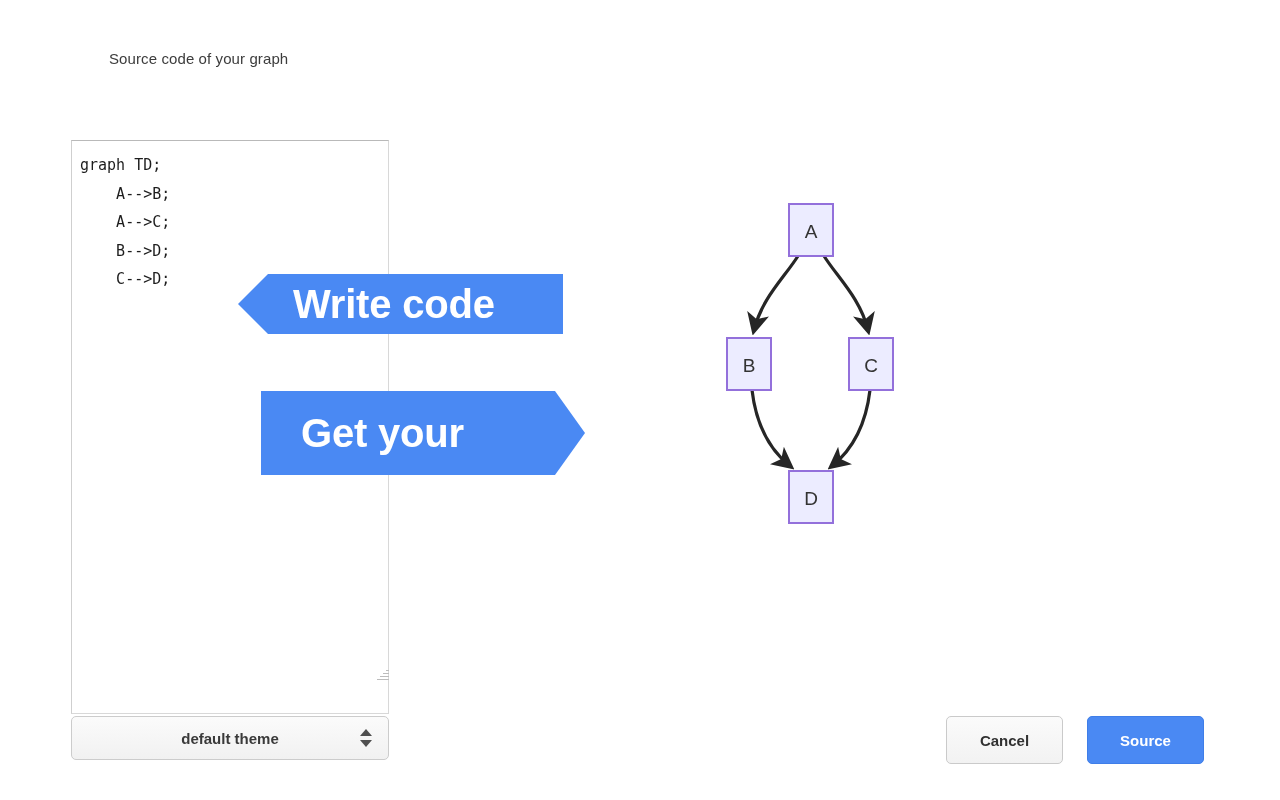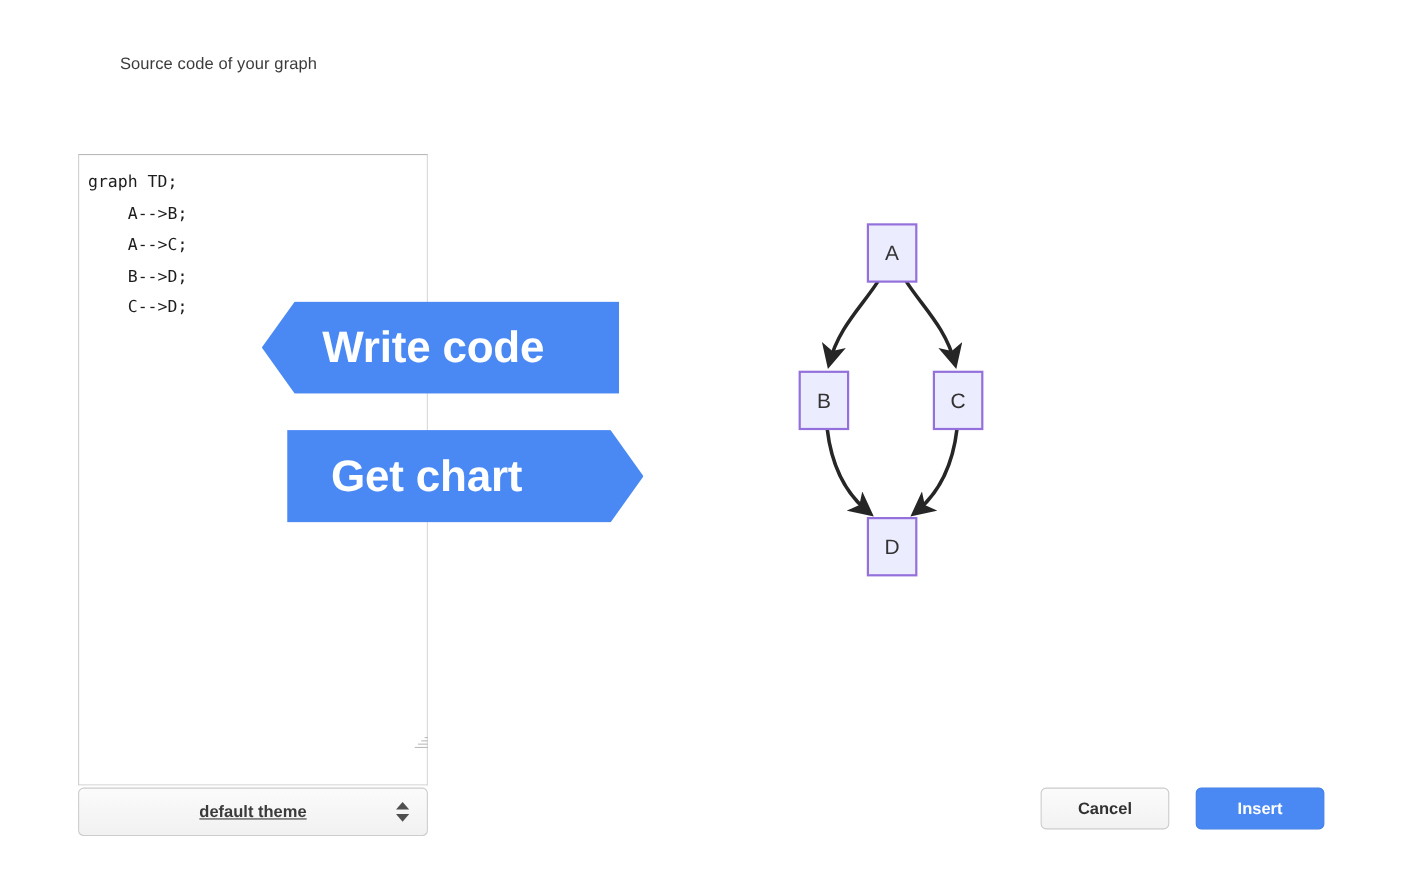--- a/index.html
+++ b/index.html
@@ -72,21 +72,21 @@
     display: flex;
     align-items: center;
     color: #ffffff;
     font-size: 40px;
     font-weight: bold;
     letter-spacing: -0.2px;
     user-select: none;
   }
   .callout-write {
     left: 238px; top: 274px;
-    width: 325px; height: 84px;
+    width: 325px; height: 60px;
     background: #4a89f3;
     clip-path: polygon(30px 0, 100% 0, 100% 100%, 30px 100%, 0 50%);
     padding-left: 55px;
   }
   .callout-get {
     left: 261px; top: 391px;
     width: 324px; height: 84px;
     background: #4a89f3;
     clip-path: polygon(0 0, calc(100% - 30px) 0, 100% 50%, calc(100% - 30px) 100%, 0 100%);
     padding-left: 40px;
@@ -128,21 +128,20 @@
     border: 1px solid #cccccc;
     border-radius: 5px;
     font-family: "Liberation Sans", sans-serif;
     font-size: 15px;
     font-weight: bold;
     color: #3a3a3a;
     display: flex;
     align-items: center;
     justify-content: center;
     cursor: default;
-    text-decoration: underline;
   }
   .stepper {
     position: absolute;
     right: 16px;
     width: 12px; height: 22px;
     display: flex;
     flex-direction: column;
     justify-content: center;
     align-items: center;
     gap: 4px;
@@ -150,21 +149,21 @@
   .stepper .up, .stepper .down {
     width: 0; height: 0;
     border-left: 6px solid transparent;
     border-right: 6px solid transparent;
   }
   .stepper .up { border-bottom: 7px solid #4f4f4f; }
   .stepper .down { border-top: 7px solid #4f4f4f; }
 
   .btn {
     position: absolute;
-    height: 38px;
+    height: 48px;
     border-radius: 5px;
     font-family: "Liberation Sans", sans-serif;
     font-size: 15px;
     font-weight: bold;
     display: flex;
     align-items: center;
     justify-content: center;
     cursor: default;
   }
   .btn-cancel {
@@ -196,21 +195,21 @@
   <i></i>
     <i></i>
     <i></i>
     <i></i>
 </span>
 
 <div class="callout callout-write">
   <span>Write code</span>
 </div>
 <div class="callout callout-get">
-  <span>Get chart</span>
+  <span>Get your</span>
 </div>
 
 <div class="diagram">
   <svg width="300" height="370" viewBox="0 0 300 370" xmlns="http://www.w3.org/2000/svg">
     <defs>
       <marker id="mm-arrow" viewBox="0 0 12 12" refX="9" refY="6" markerWidth="7" markerHeight="7" orient="auto-start-reverse">
         <path d="M0,0 L12,6 L0,12 L3,6 z" class="edge-head"></path>
       </marker>
     </defs>
 
@@ -252,13 +251,13 @@
 <div class="theme-select">
   <span>default theme</span>
   <span class="stepper">
     <span class="up"></span>
       <span class="down"></span>
   </span>
 </div>
 
 <div class="btn btn-cancel">Cancel</div>
 
-<div class="btn btn-insert">Insert</div>
+<div class="btn btn-insert">Source</div>
 
 </body></html>

